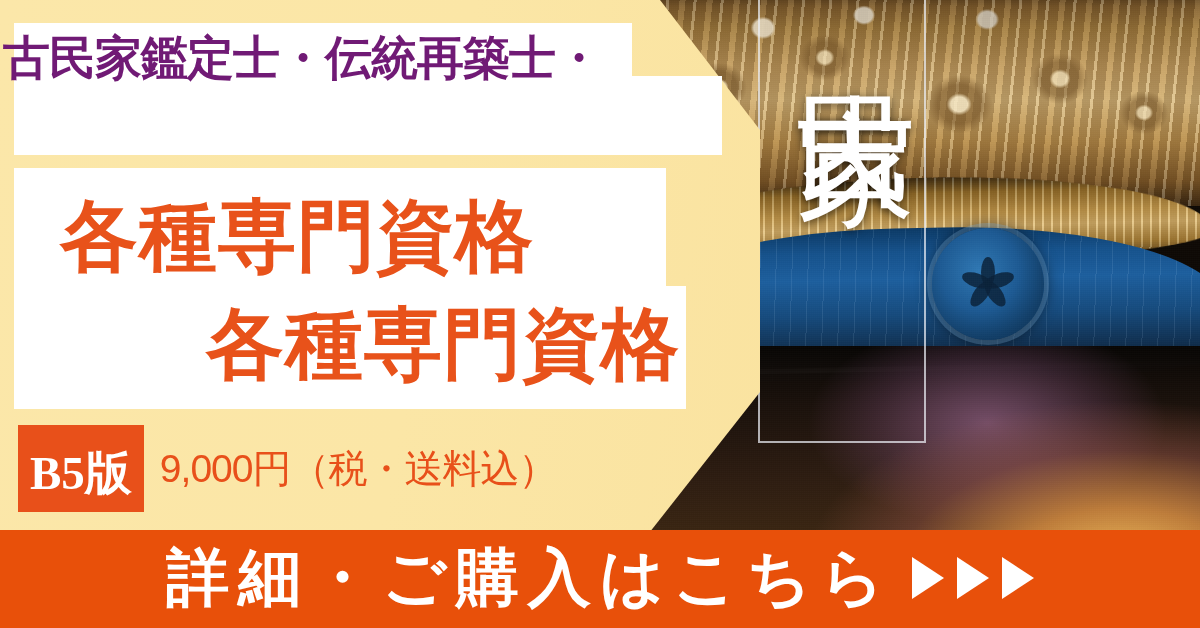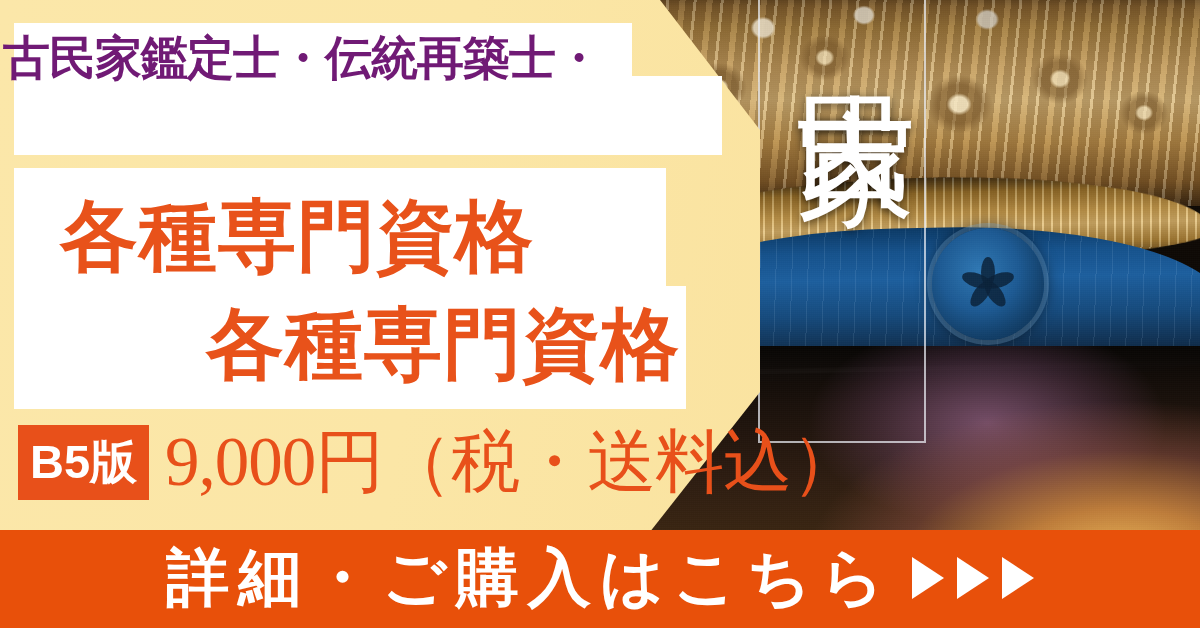--- a/index.html
+++ b/index.html
@@ -255,33 +255,33 @@
   .price-row{
     position:absolute;
     left:18px; top:425px;
     display:flex;
     align-items:center;
     gap:16px;
   }
   .badge{
     background:#e8501a;
     color:#ffffff;
-    font-family:Liberation Sans, sans-serif;
+    font-family:Liberation Serif, serif;
     font-weight:700;
     font-size:47px;
     line-height:1;
-    padding:13px 12px 15px 12px;
+    padding:25px 12px 15px 12px;
     letter-spacing:0px;
     white-space:nowrap;
   }
   .price{
     color:#e8501a;
-    font-family:Liberation Serif, serif;
+    font-family:Liberation Sans, sans-serif;
     font-weight:400;
-    font-size:69px;
+    font-size:39px;
     line-height:1;
     letter-spacing:-1px;
     white-space:nowrap;
   }
 
   
   .cta{
     position:absolute;
     left:0; bottom:0;
     width:1200px; height:98px;

